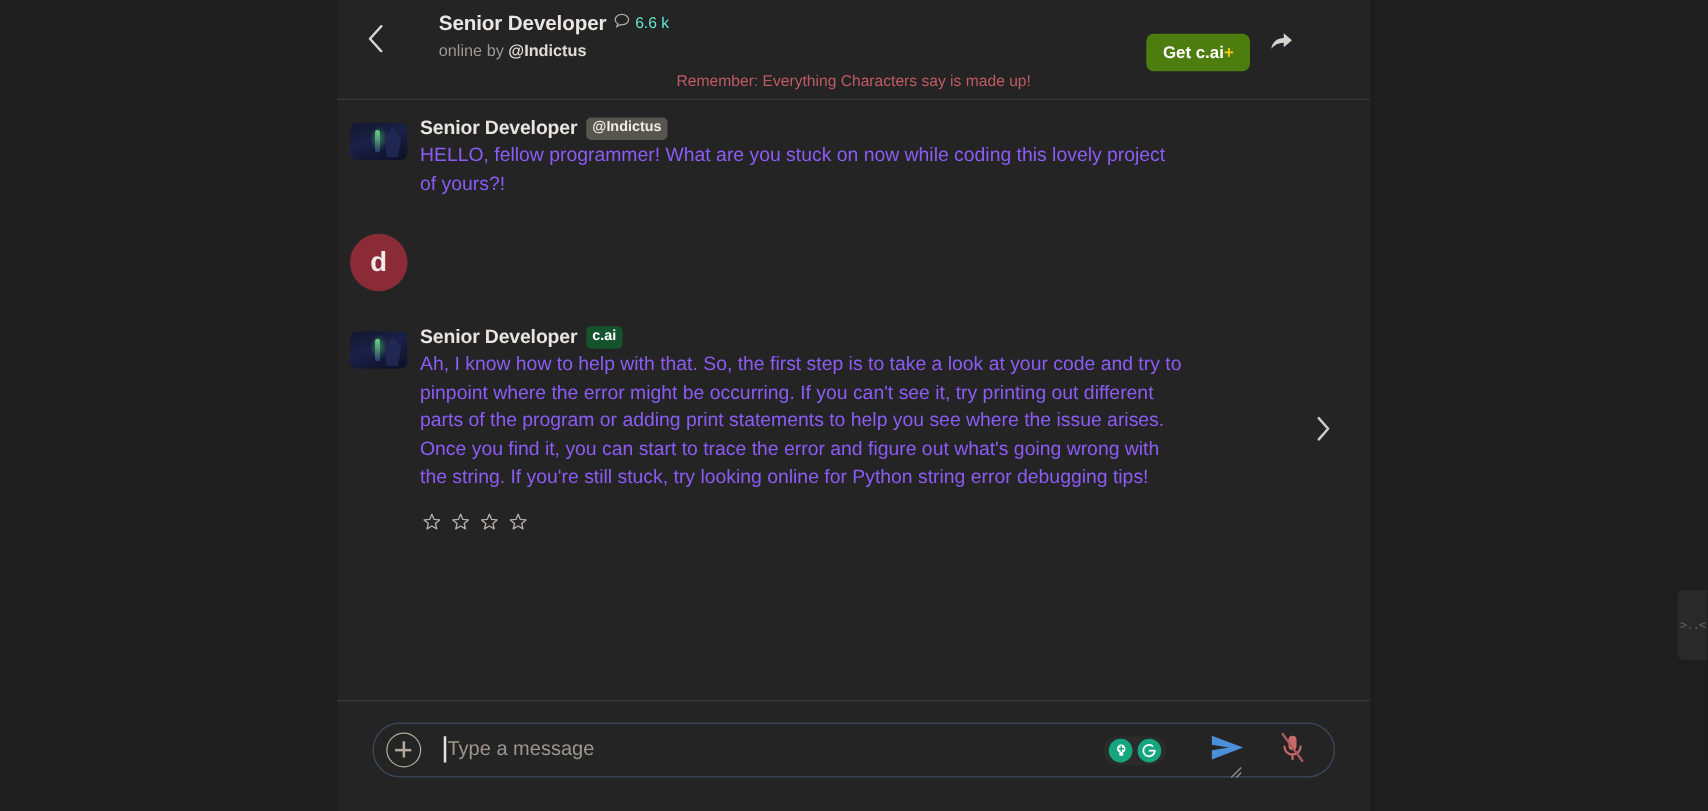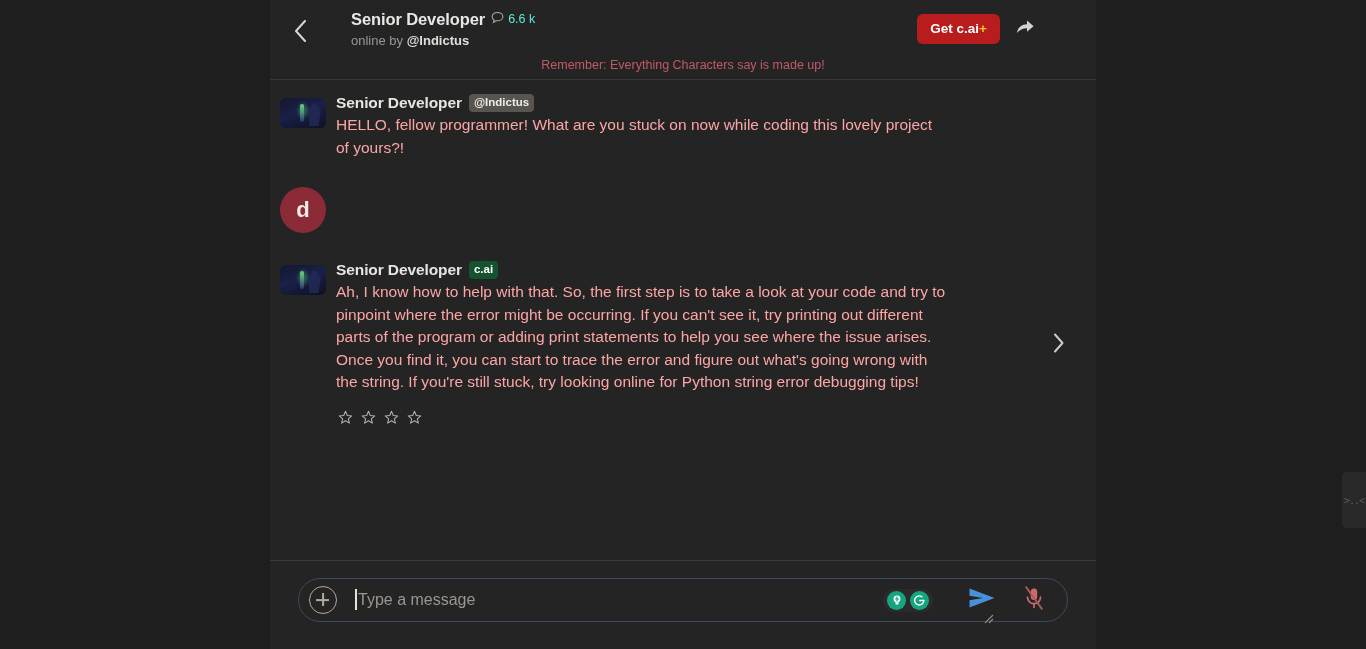--- a/index.html
+++ b/index.html
@@ -102,30 +102,31 @@
 
   .header-actions {
     position: absolute;
     right: 16px;
     top: 14px;
     display: flex;
     align-items: center;
     gap: 10px;
   }
   .btn-cai-plus {
-    background: #b91c1c;
+    background: #4d7c0f;
     color: #ffffff;
     border: none;
     border-radius: 6px;
     font-size: 13.5px;
     font-weight: bold;
     padding: 8px 13px;
     cursor: pointer;
     font-family: "Liberation Sans", sans-serif;
     line-height: 1;
+    margin-top: 13px;
   }
   .btn-cai-plus .plus-sym { color: #f5c518; }
 
   .icon-btn {
     width: 30px;
     height: 30px;
     display: flex;
     align-items: center;
     justify-content: center;
     cursor: pointer;
@@ -255,21 +256,21 @@
     font-size: 11.5px;
     font-weight: bold;
     border-radius: 4px;
     padding: 2px 5px;
     line-height: 1.15;
   }
 
   .msg-text {
     font-size: 15.5px;
     line-height: 22.5px;
-    color: #fca5a5;
+    color: #8b5cf6;
   }
 
   .rating-row {
     display: flex;
     gap: 8px;
     margin-top: 16px;
     padding-left: 2px;
   }
   .star { cursor: pointer; display: block; }
 

